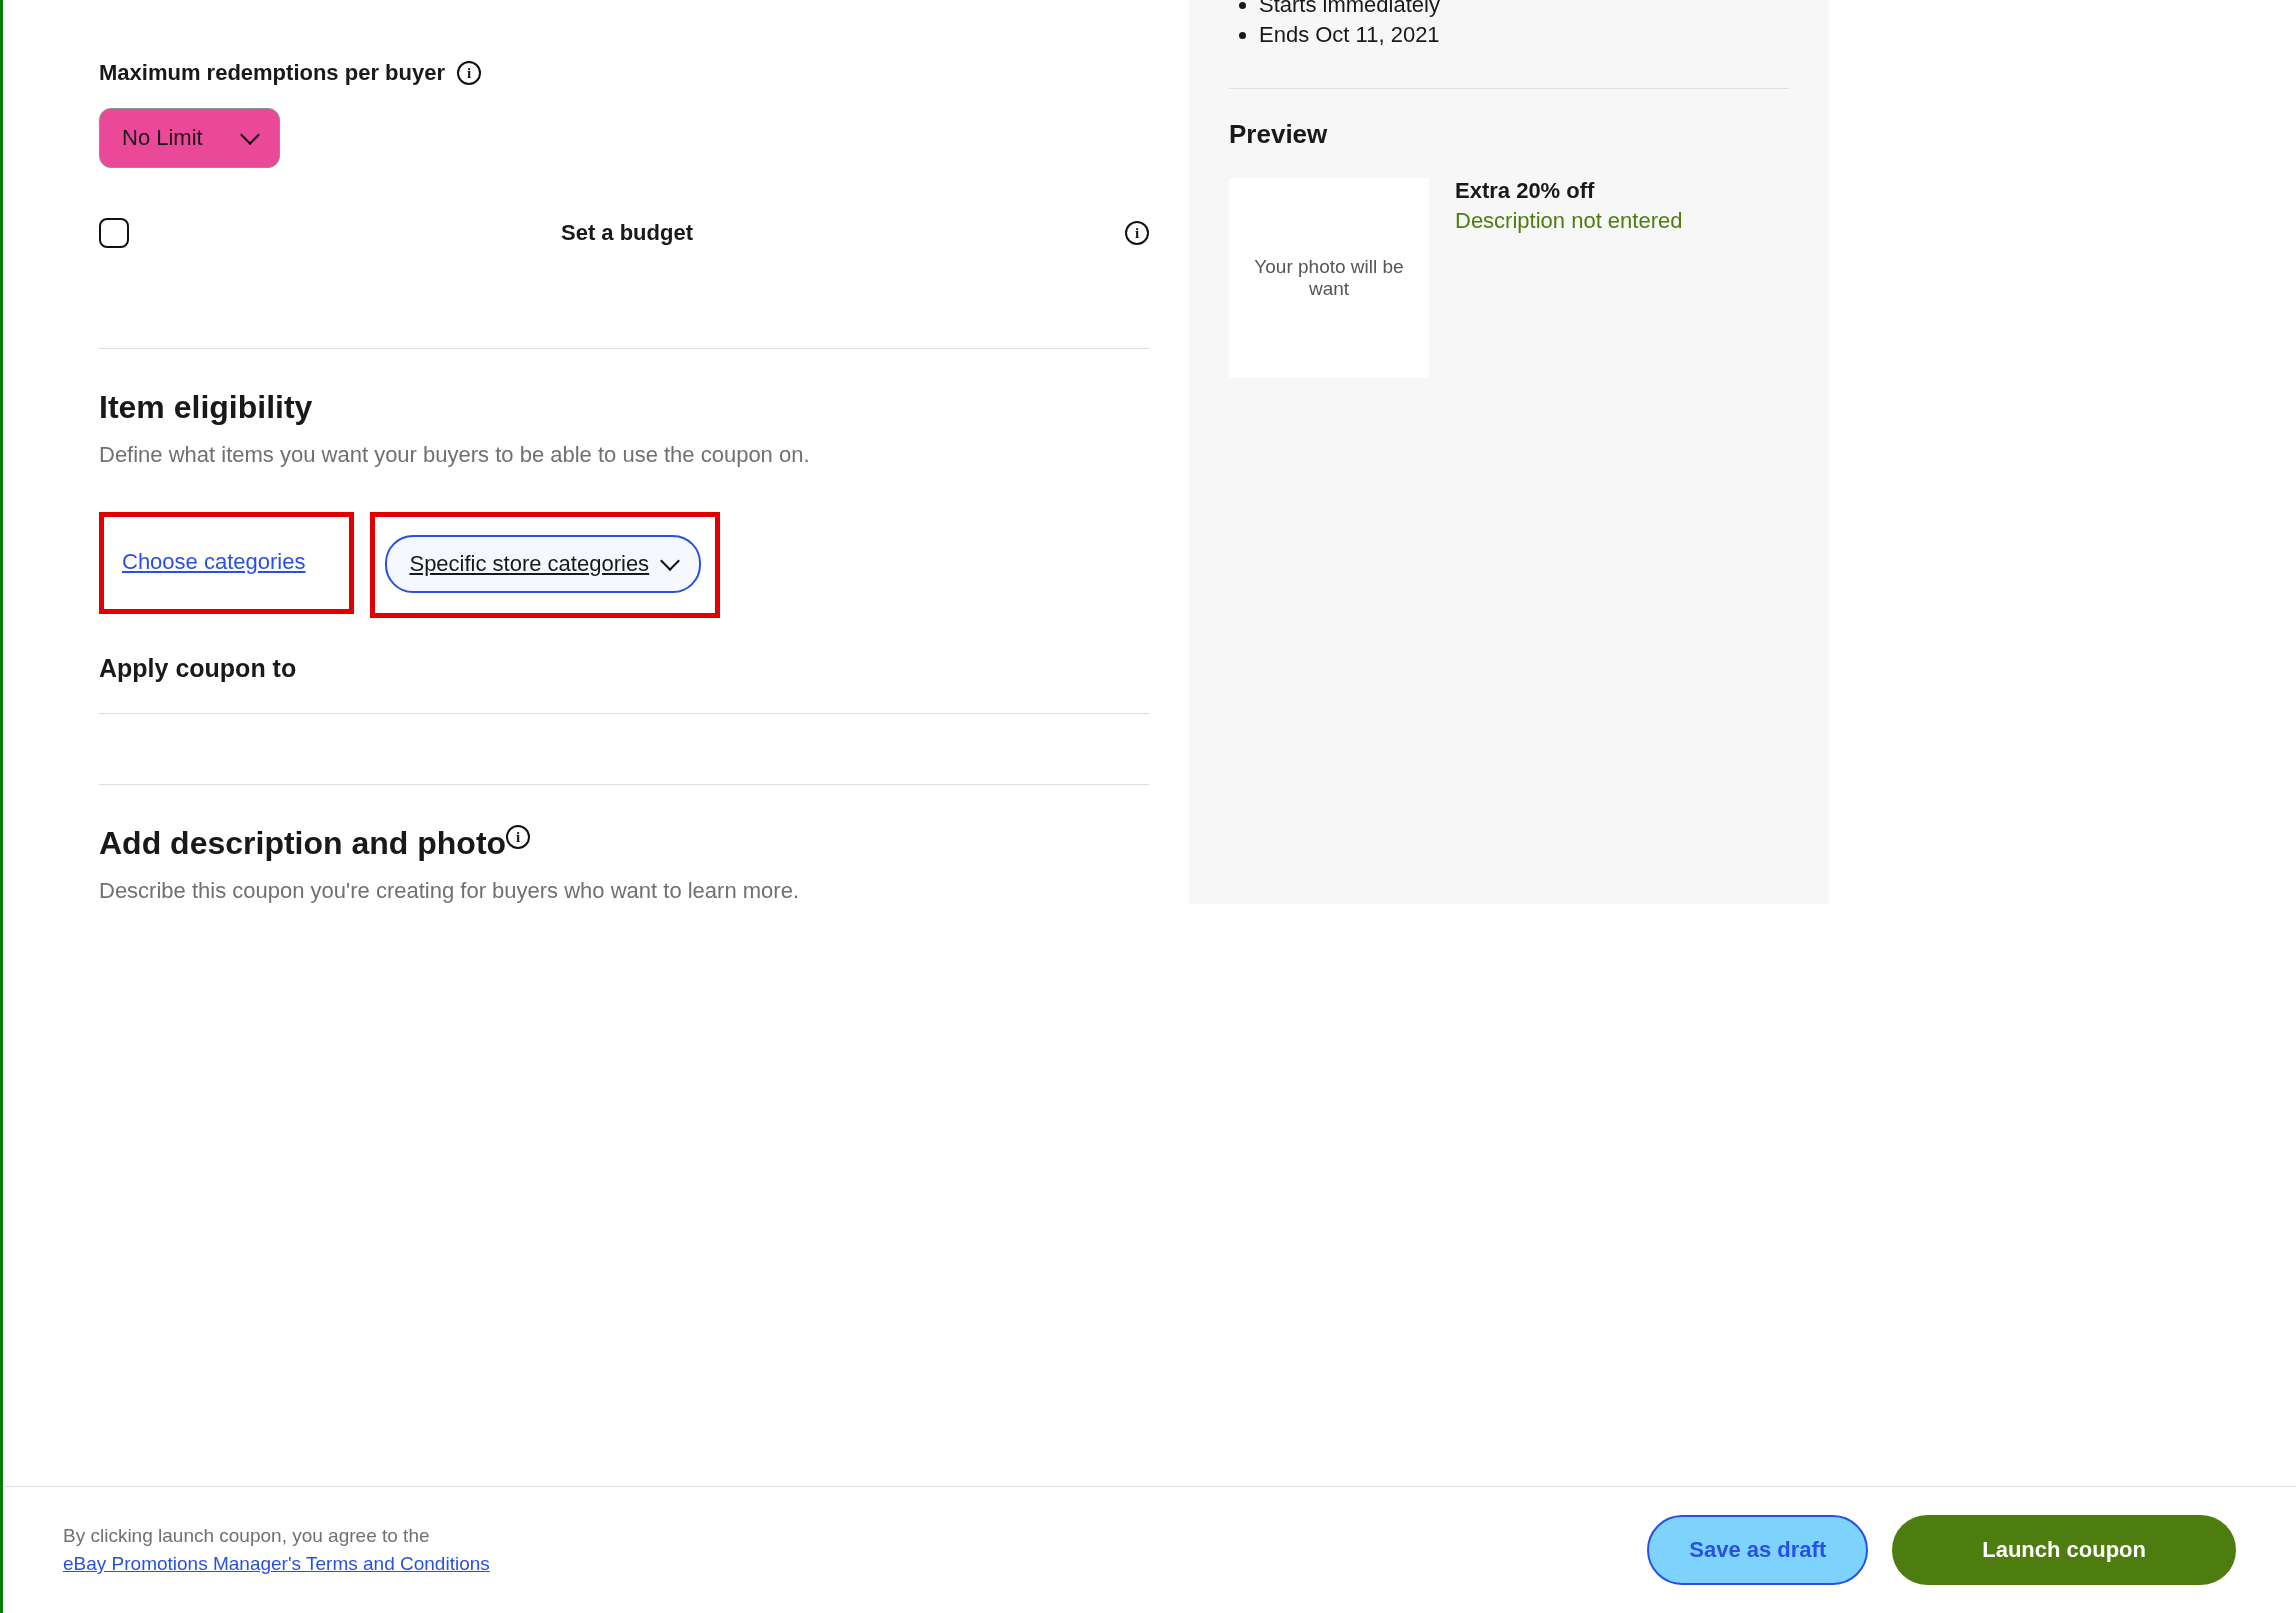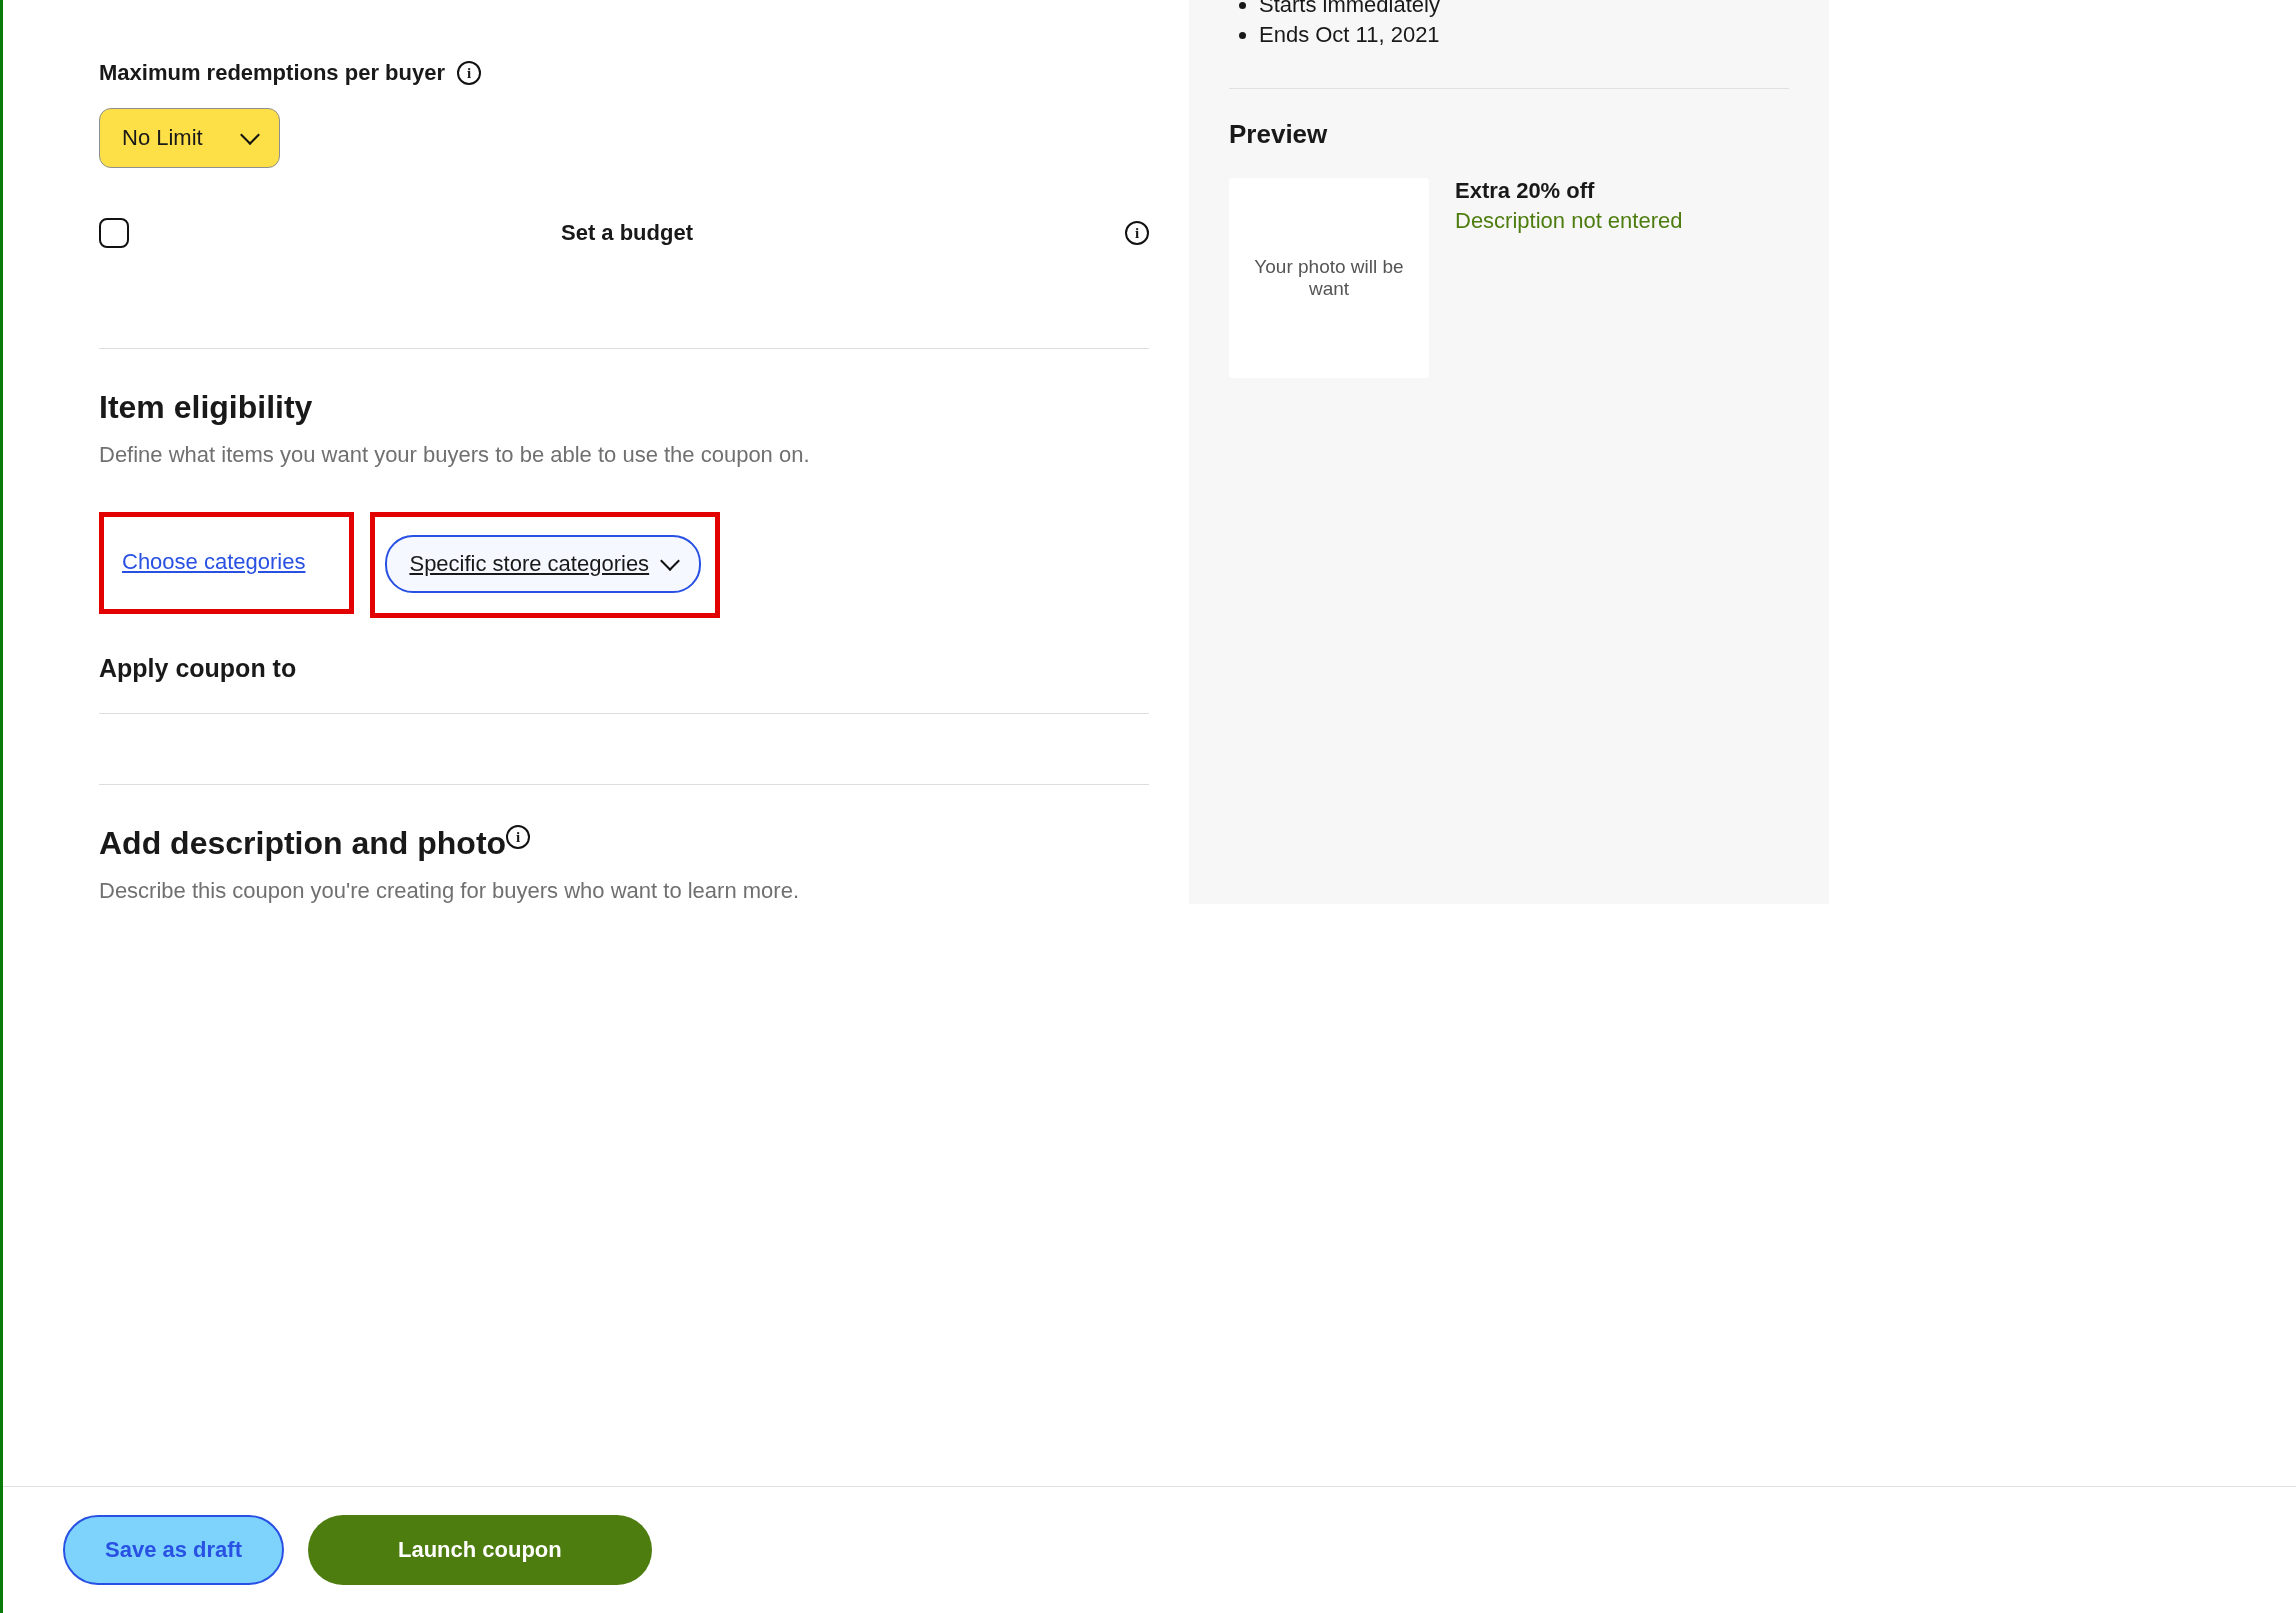--- a/index.html
+++ b/index.html
@@ -53,21 +53,21 @@
   }
 
   .select-box {
     border: 1.5px solid #8f8f8f;
     border-radius: 12px;
     padding: 16px 22px;
     display: inline-flex;
     align-items: center;
     gap: 40px;
     font-size: 22px;
-    background: #fde047;
+    background: #ec4899;
     cursor: pointer;
   }
   .chevron-down {
     width: 14px; height: 14px;
     border-right: 2.5px solid #111;
     border-bottom: 2.5px solid #111;
     transform: rotate(45deg);
     margin-top: -6px;
   }
 
@@ -285,16 +285,20 @@
         <div class="photo-box">Your photo will be want</div>
         <div>
           <div class="preview-headline">Extra 20% off</div>
           <div class="preview-desc">Description not entered</div>
         </div>
       </div>
     </aside>
   </div>
 
   <div class="footer-bar">
+    <div class="footer-text">
+      <span>By clicking launch coupon, you agree to the</span><br>
+      <a class="footer-link">eBay Promotions Manager's Terms and Conditions</a>
+    </div>
     <button class="btn btn-outline">Save as draft</button>
     <button class="btn btn-primary">Launch coupon</button>
   </div>
 </div>
 
 </body></html>

